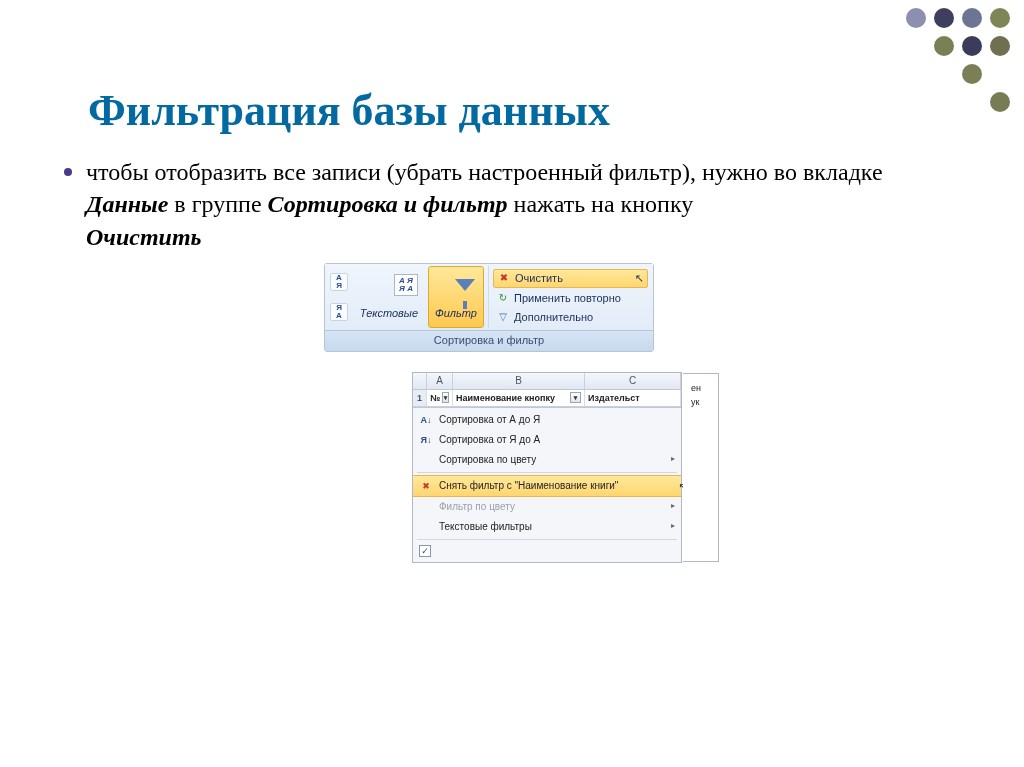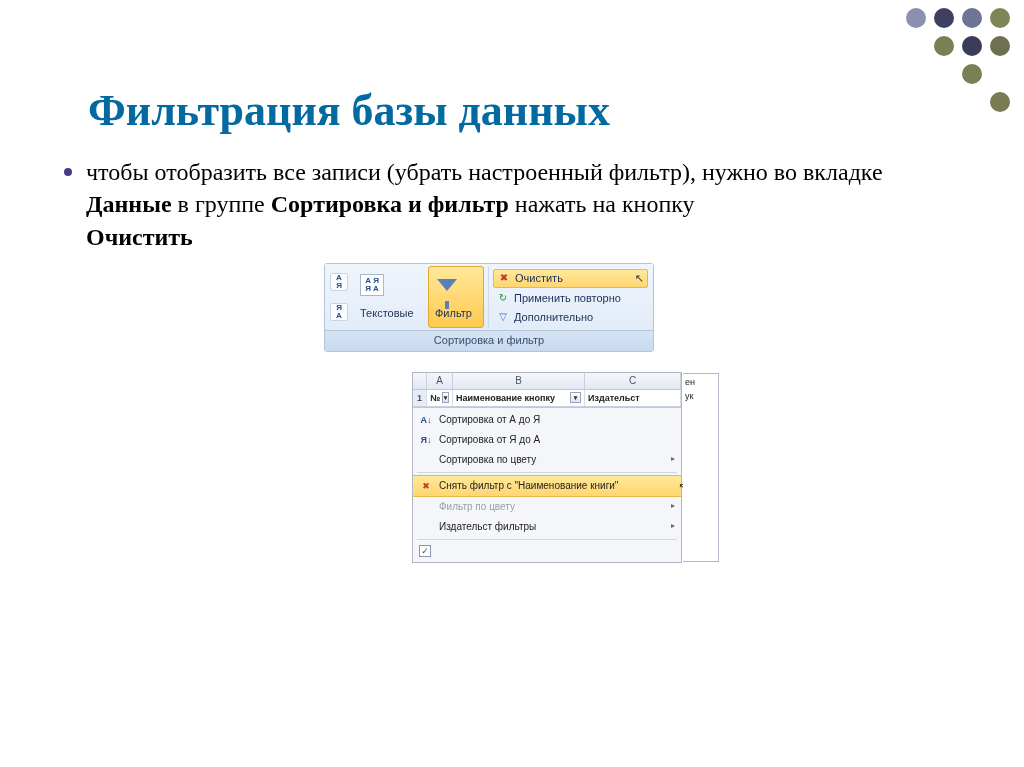--- a/index.html
+++ b/index.html
@@ -50,21 +50,21 @@
     display: flex;
     gap: 14px;
     margin-bottom: 10px;
   }
   .bullet .marker {
     width: 8px; height: 8px; border-radius: 50%; background: #4b3a8a;
     margin-top: 12px;
     flex-shrink: 0;
   }
   .bullet .txt { flex: 1; }
-  .bi { font-weight: bold; }
+  .bi { font-weight: bold; font-style: italic; }
 
   .ribbon-img {
     margin: 6px 0 20px 260px;
   }
 
   
   .ribbon-group {
     width: 330px;
     border: 1px solid #b6c4d8;
     border-radius: 3px;
@@ -100,25 +100,26 @@
     width: 18px; height: 18px;
     border: 1px solid #c8d4e6;
     background: #fafdff;
     border-radius: 2px;
     display: flex; align-items: center; justify-content: center;
   }
   .sort-az { font-size: 8px; color:#2a4d8f; font-weight:bold; line-height:8px; text-align:center; }
   .big-btn {
     display: flex;
     flex-direction: column;
-    align-items: flex-start;
+    align-items: flex-end;
     justify-content: center;
     padding: 2px 6px;
     border-radius: 3px;
     gap: 9px;
+    font-style: italic;
   }
   .big-btn.sortbtn { width: 70px; }
   .big-btn.filterbtn {
     width: 56px;
     background: linear-gradient(#ffe89a, #ffc94f);
     border: 1px solid #e0a92e;
   }
   .big-icon {
     width: 24px; height: 24px;
     display:flex;align-items:center;justify-content:center;
@@ -235,21 +236,21 @@
   }
   .dd-item.disabled { color:#9aa0ac; }
   .dd-icon { width:14px;height:14px;display:flex;align-items:center;justify-content:center;font-size:9px; }
   .dd-sep { height:1px;background:#d0d6e2;margin:2px 4px; }
   .chev { margin-left:auto; font-size:8px; color:#666; }
   .chk { width:12px;height:12px;border:1px solid #8a96b0;background:#fff;display:flex;align-items:center;justify-content:center;font-size:9px;color:#4a4a4a; }
   .dd-check-row { display:flex;align-items:center;gap:6px;padding:3px 6px; }
   .side-frag {
     position:absolute;right:-38px;top:0;height:100%;width:36px;
     background:#fff;border:1px solid #b0b8c8;border-left:none;
-    font-size:9px;padding:2px;
+    font-size:9px;padding:8px;
     display:flex;flex-direction:column;gap:2px;
     overflow:hidden;
   }
 </style>
 </head>
 <body>
 
 <div class="dots">
   <div class="dot d1"></div>
     <div class="dot d2"></div>
@@ -366,21 +367,21 @@
           <span>Снять фильтр с "Наименование книги"</span>
           <span style="position:absolute;right:-6px;top:4px">↖</span>
         </div>
         <div class="dd-item disabled">
           <span class="dd-icon"></span>
           <span>Фильтр по цвету</span>
           <span class="chev">▸</span>
         </div>
         <div class="dd-item">
           <span class="dd-icon"></span>
-          <span>Издательст фильтры</span>
+          <span>Текстовые фильтры</span>
           <span class="chev">▸</span>
         </div>
         <div class="dd-sep"></div>
         <div class="dd-check-row">
           <span class="chk">✓</span>
         </div>
       </div>
     </div>
     <div class="side-frag">
       <span>ен</span>

